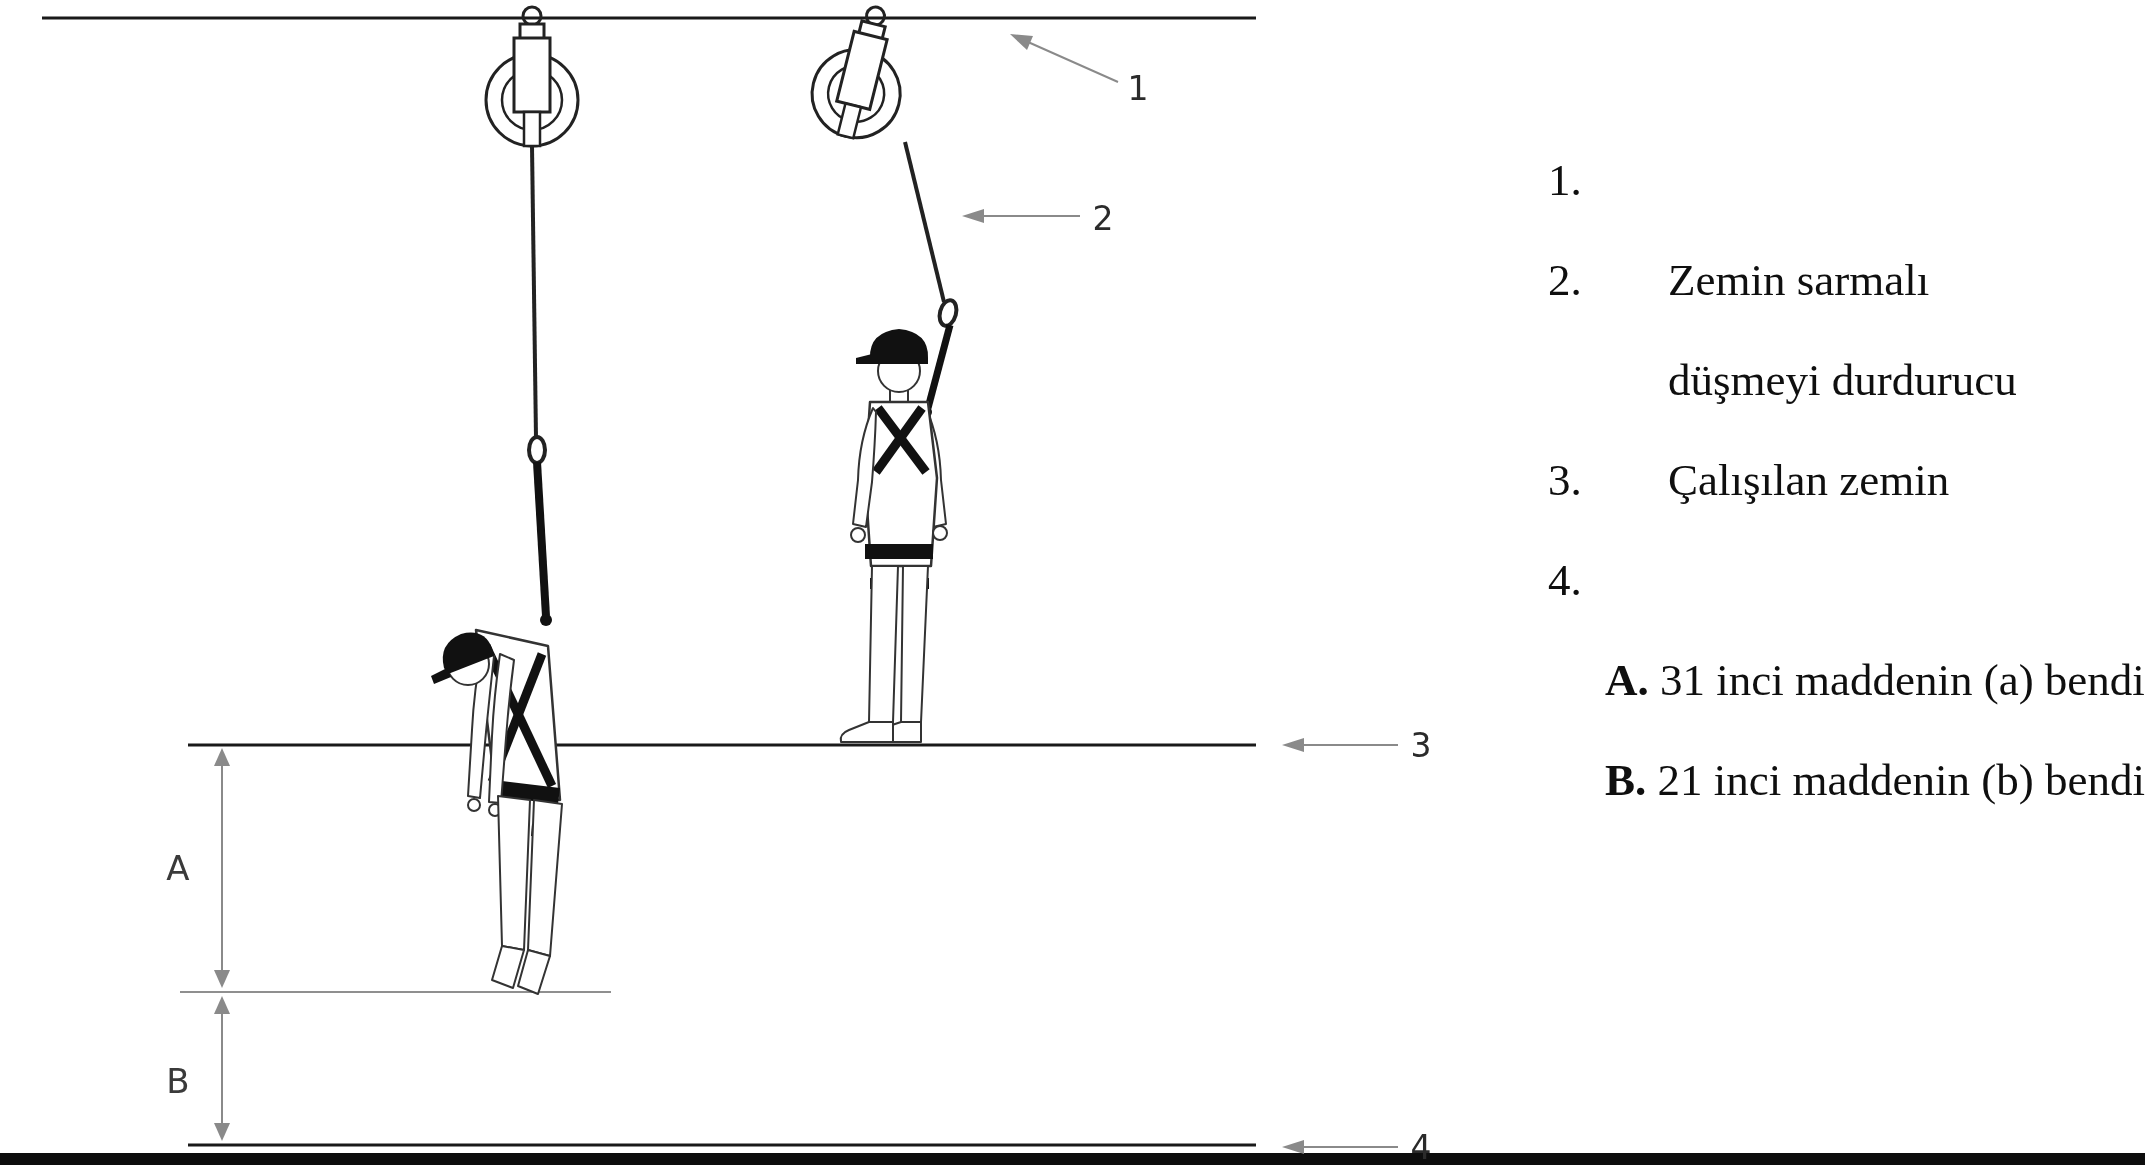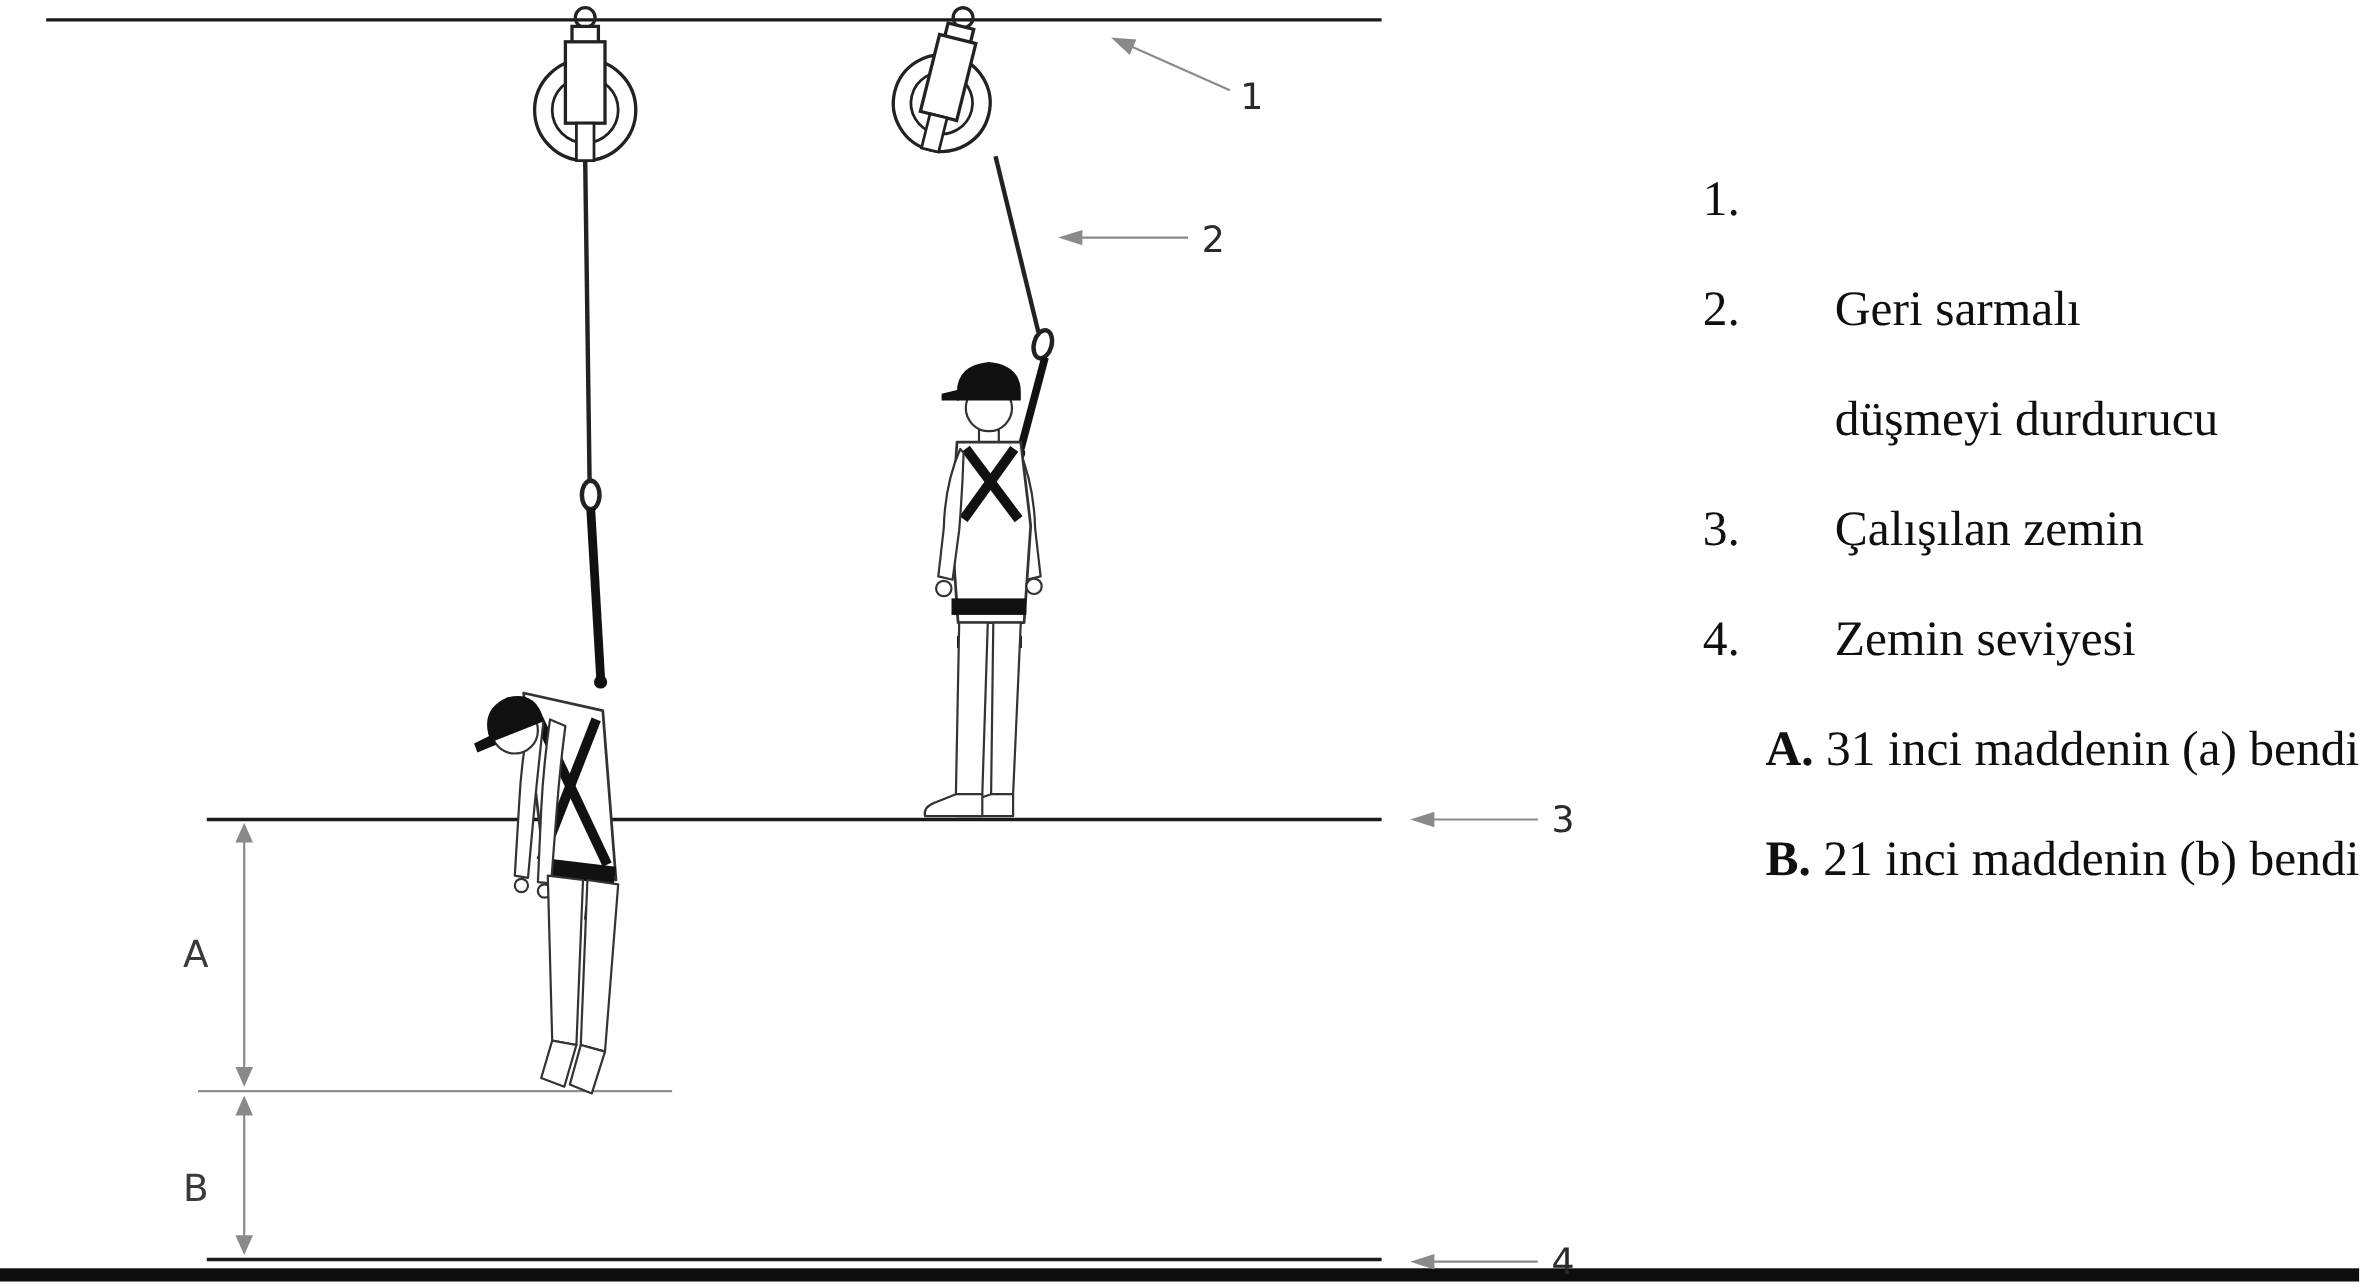--- a/index.html
+++ b/index.html
@@ -203,31 +203,30 @@
   <span class="dim-label" style="left:178px; top:1081px;">B</span>
 
   <div class="legend">
 
     <div class="legend-item">
       <span class="li-num">1.</span>
     </div>
 
     <div class="legend-item">
       <span class="li-num">2.</span>
-      <span class="li-text">Geri sarmalı düşmeyi durdurucu</span>
+      <span class="li-text">Zemin sarmalı düşmeyi durdurucu</span>
     </div>
 
     <div class="legend-item">
       <span class="li-num">3.</span>
       <span class="li-text">Çalışılan zemin</span>
     </div>
 
     <div class="legend-item">
       <span class="li-num">4.</span>
-      <span class="li-text">Zemin seviyesi</span>
     </div>
 
     <div class="legend-note">
       <span class="note-label">A.</span>
       <span class="note-text">31 inci maddenin (a) bendi</span>
     </div>
 
     <div class="legend-note">
       <span class="note-label">B.</span>
       <span class="note-text">21 inci maddenin (b) bendi</span>

